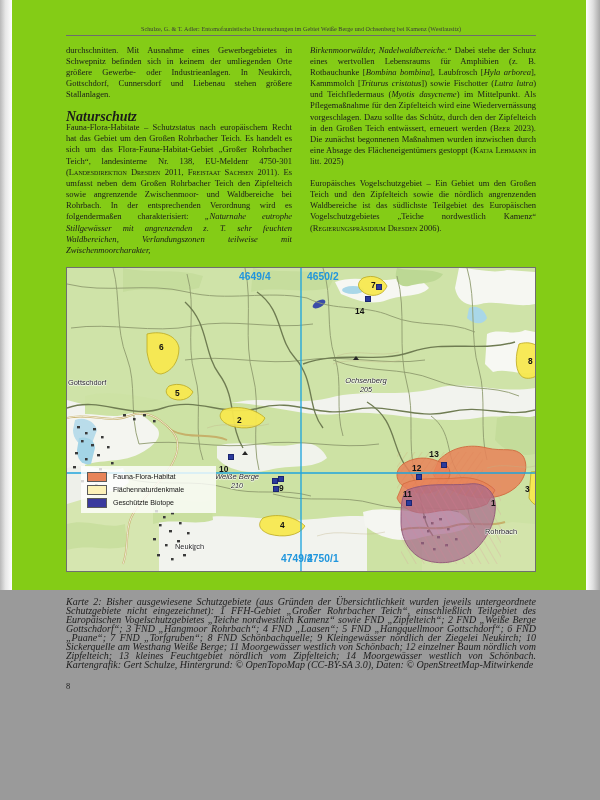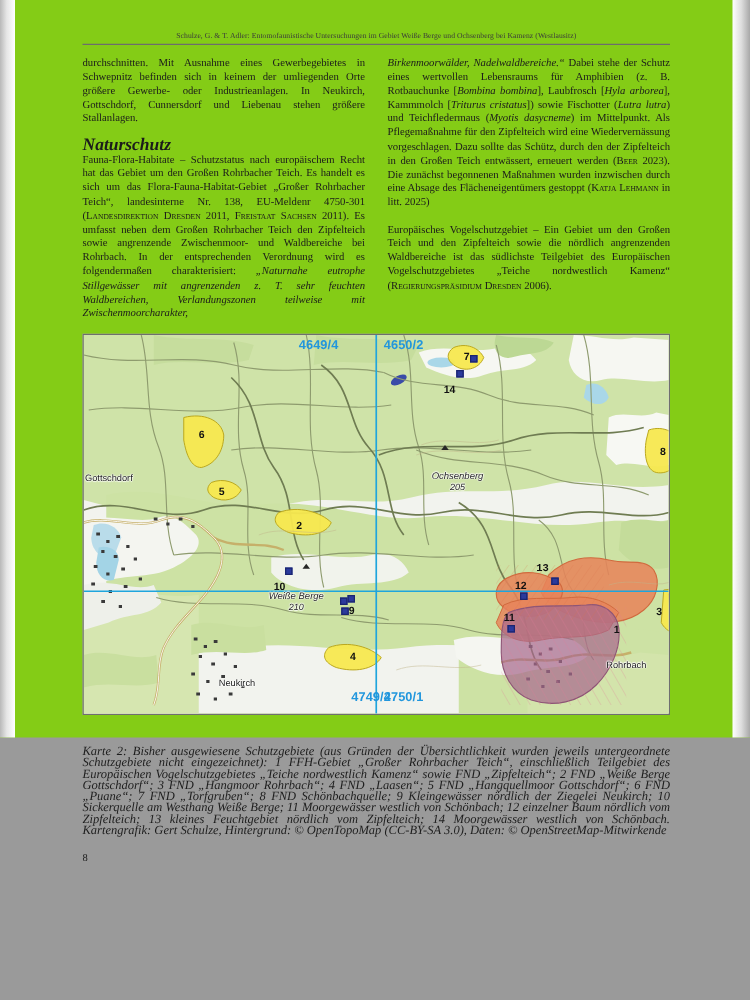--- a/index.html
+++ b/index.html
@@ -423,20 +423,34 @@
       <div class="site-num" style="left:92px; top:74px;">6</div>
       <div class="site-num" style="left:304px; top:12px;">7</div>
       <div class="site-num" style="left:461px; top:88px;">8</div>
       <div class="site-num" style="left:212px; top:215px;">9</div>
       <div class="site-num" style="left:152px; top:175px;margin-top:21px;">10</div>
       <div class="site-num" style="left:336px; top:221px;">11</div>
       <div class="site-num" style="left:345px; top:195px;">12</div>
       <div class="site-num" style="left:362px; top:182px;font-family:Liberation Mono, monospace;">13</div>
       <div class="site-num" style="left:288px; top:38px;">14</div>
 
+      <div class="legend">
+        <div class="legend-row">
+          <span class="legend-swatch" style="background:#e8845a;"></span>
+          <span class="legend-label">Fauna-Flora-Habitat</span>
+        </div>
+        <div class="legend-row">
+          <span class="legend-swatch" style="background:#fdf2b8;"></span>
+          <span class="legend-label">Flächennaturdenkmale</span>
+        </div>
+        <div class="legend-row">
+          <span class="legend-swatch" style="background:#3a3a9e;"></span>
+          <span class="legend-label">Geschützte Biotope</span>
+        </div>
+      </div>
     </div>
 
     <div class="caption">Karte 2: Bisher ausgewiesene Schutzgebiete (aus Gründen der Übersichtlichkeit wurden jeweils untergeordnete Schutzgebiete nicht eingezeichnet): 1 FFH-Gebiet „Großer Rohrbacher Teich“, einschließlich Teilgebiet des Europäischen Vogelschutzgebietes „Teiche nordwestlich Kamenz“ sowie FND „Zipfelteich“; 2 FND „Weiße Berge Gottschdorf“; 3 FND „Hangmoor Rohrbach“; 4 FND „Laasen“; 5 FND „Hangquellmoor Gottschdorf“; 6 FND „Puane“; 7 FND „Torfgruben“; 8 FND Schönbachquelle; 9 Kleingewässer nördlich der Ziegelei Neukirch; 10 Sickerquelle am Westhang Weiße Berge; 11 Moorgewässer westlich von Schönbach; 12 einzelner Baum nördlich vom Zipfelteich; 13 kleines Feuchtgebiet nördlich vom Zipfelteich; 14 Moorgewässer westlich von Schönbach. Kartengrafik: Gert Schulze, Hintergrund: © OpenTopoMap (CC-BY-SA 3.0), Daten: © OpenStreetMap-Mitwirkende</div>
 
     <div class="folio">8</div>
 
   </div>
 </div>
 
 </body></html>

